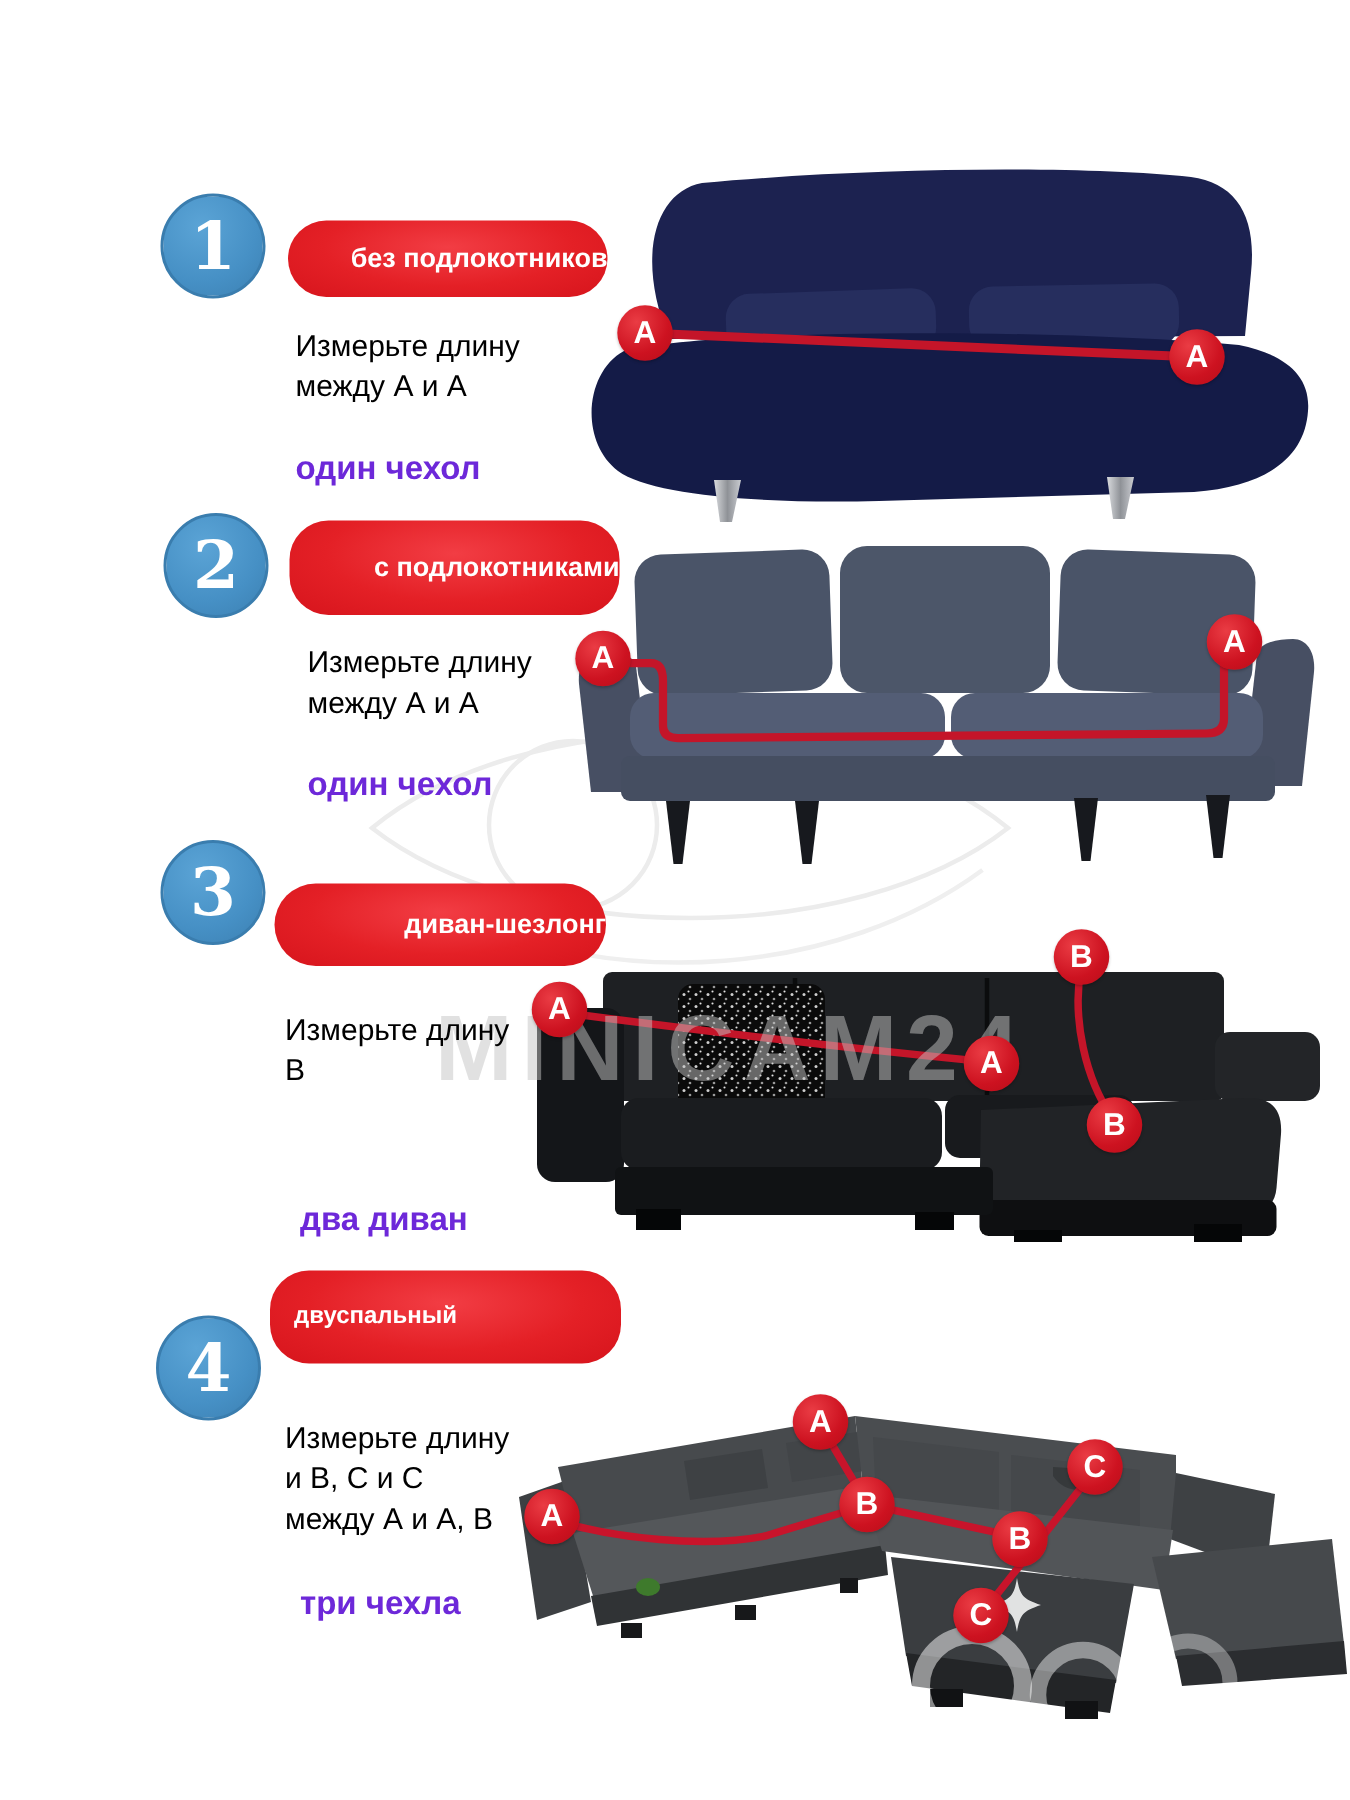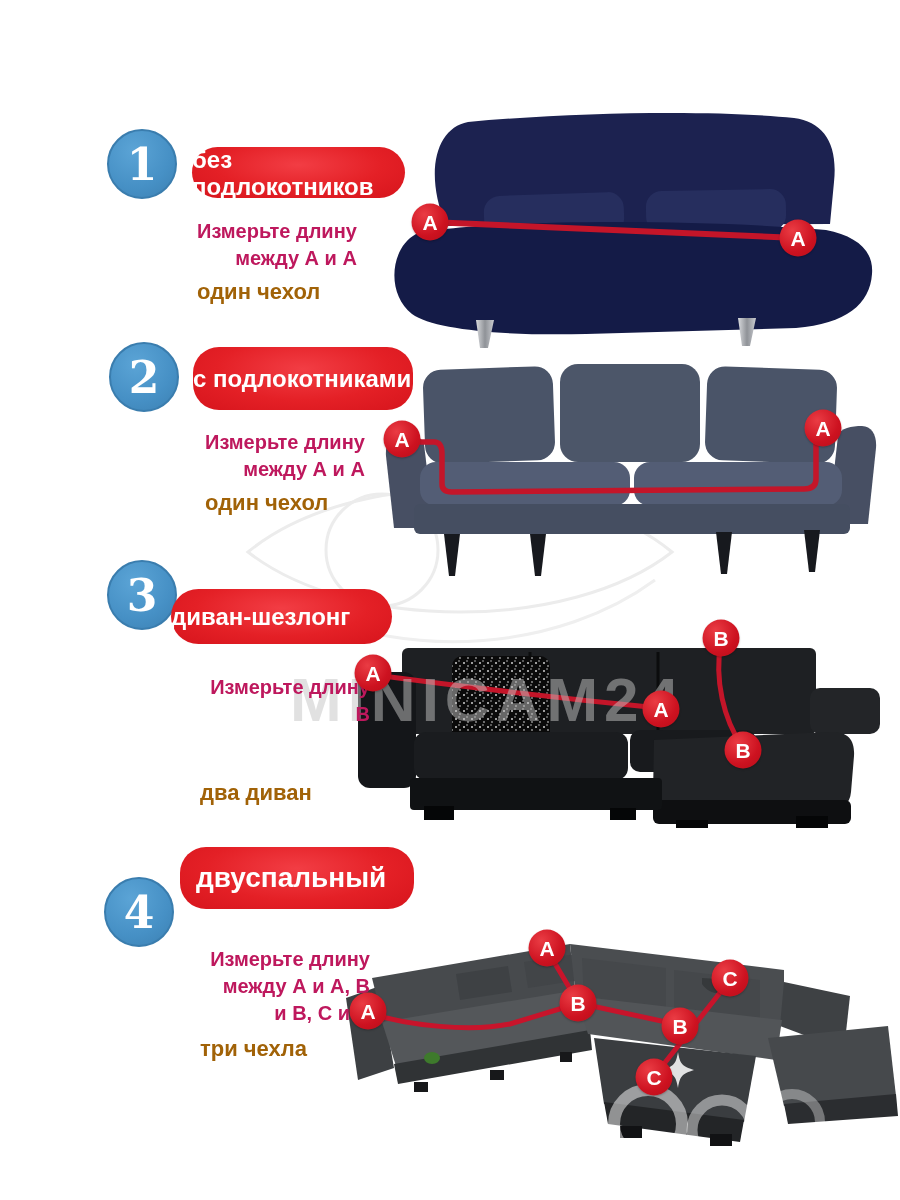--- a/index.html
+++ b/index.html
@@ -2,28 +2,28 @@
 <html><head>
 <meta charset="utf-8">
 <style>
   html,body{margin:0;padding:0;background:#fff;}
   .canvas{position:relative;width:900px;height:1200px;background:#fff;overflow:hidden;
           font-family:"Liberation Sans",sans-serif;}
   .num-circle{position:absolute;width:66px;height:66px;border-radius:50%;
     background:radial-gradient(circle at 38% 30%, #5ba4d6 0%, #4690c5 60%, #3c80b2 100%);
     border:2px solid #3a7dae;color:#fff;display:flex;align-items:center;justify-content:center;
     font-family:"DejaVu Serif",serif;font-weight:bold;font-size:44px;z-index:5;}
-  .badge{position:absolute;border-radius:26px;color:#fff;font-weight:bold;font-size:24px;
+  .badge{position:absolute;border-radius:26px;color:#fff;font-weight:bold;font-size:18px;
     background:radial-gradient(ellipse at 50% 35%, #f23d44 0%, #e42026 55%, #d6141c 100%);
-    display:flex;flex-direction:column;justify-content:center;align-items:flex-start;
+    display:flex;flex-direction:column;justify-content:center;align-items:flex-end;
     line-height:27px;z-index:5;}
-  .badge.left-align{align-items:flex-start;padding-left:16px;font-size:28px;line-height:28px;}
-  .instr{position:absolute;color:#be185d;font-weight:bold;font-size:20px;line-height:27px;z-index:5;text-align:right;}
+  .badge.left-align{align-items:flex-start;padding-left:16px;font-size:16px;line-height:28px;}
+  .instr{position:absolute;color:#000000;font-weight:normal;font-size:20px;line-height:27px;z-index:5;}
   .instr span{display:block;}
-  .covers{position:absolute;color:#a16207;font-weight:bold;font-size:22px;z-index:5;}
+  .covers{position:absolute;color:#6d28d9;font-weight:bold;font-size:22px;z-index:5;margin-top:20px;}
   .pt{position:absolute;width:37px;height:37px;border-radius:50%;
     background:radial-gradient(circle at 35% 30%, #ea3c44 0%, #cd1220 60%, #b80d19 100%);
     color:#fff;display:flex;align-items:center;justify-content:center;font-weight:bold;
     font-size:21px;transform:translate(-50%,-50%);z-index:6;box-shadow:0 1px 2px rgba(0,0,0,.25);}
   .sofa{position:absolute;z-index:2;}
   .wm-eye{position:absolute;z-index:1;}
   .wm-text{position:absolute;left:290px;top:664px;z-index:4;font-weight:bold;font-size:62px;
     letter-spacing:6px;color:rgba(196,196,196,0.5);white-space:nowrap;}
 </style>
 </head>
@@ -103,21 +103,21 @@
       <path d="M24,84 L54,84 Q62,84 62,96 L62,126 Q62,134 72,134 L424,131 Q436,131 436,121 L436,74" stroke="#c41529" stroke-width="5.5" stroke-linecap="round" fill="none"></path>
     </svg>
     <div class="pt" style="left:402px;top:439px;">А</div>
     <div class="pt" style="left:823px;top:428px;">А</div>
   </div>
 
   <div>
     <div class="num-circle" style="left:107px;top:560px;">
       <span>3</span>
     </div>
-    <div class="badge" style="left:171px;top:589px;width:221px;height:55px;border-radius:28px;">
+    <div class="badge" style="left:183px;top:589px;width:221px;height:55px;border-radius:28px;">
       <span>диван-шезлонг</span>
     </div>
     <div class="instr" style="left:190px;top:674px;width:180px;">
       <span>Измерьте длину</span>
       <span>В</span>
     </div>
     <div class="covers" style="left:200px;top:780px;">два диван</div>
 
     <svg class="sofa" style="left:358px;top:636px;" width="524" height="192" viewBox="0 0 524 192">
       <defs>
@@ -158,22 +158,22 @@
 
   <div>
     <div class="num-circle" style="left:104px;top:877px;">
       <span>4</span>
     </div>
     <div class="badge left-align" style="left:180px;top:847px;width:218px;height:62px;">
       <span>двуспальный</span>
     </div>
     <div class="instr" style="left:190px;top:946px;width:180px;">
       <span>Измерьте длину</span>
+      <span>и В, С и С</span>
       <span>между А и А, В</span>
-      <span>и В, С и С</span>
     </div>
     <div class="covers" style="left:200px;top:1036px;text-align:center;">три чехла</div>
 
     <svg class="sofa" style="left:330px;top:896px;" width="570" height="276" viewBox="0 0 570 276">
       <g>
         <polygon points="16,102 50,90 64,172 28,184" fill="#3d4043"></polygon>
         <polygon points="42,82 240,48 246,102 54,130" fill="#474a4d"></polygon>
         <polygon points="126,78 178,70 182,96 130,104" fill="#3e4144"></polygon>
         <polygon points="194,66 246,58 250,84 198,92" fill="#424548"></polygon>
         <polygon points="52,126 248,94 260,136 66,170" fill="#54575a"></polygon>

